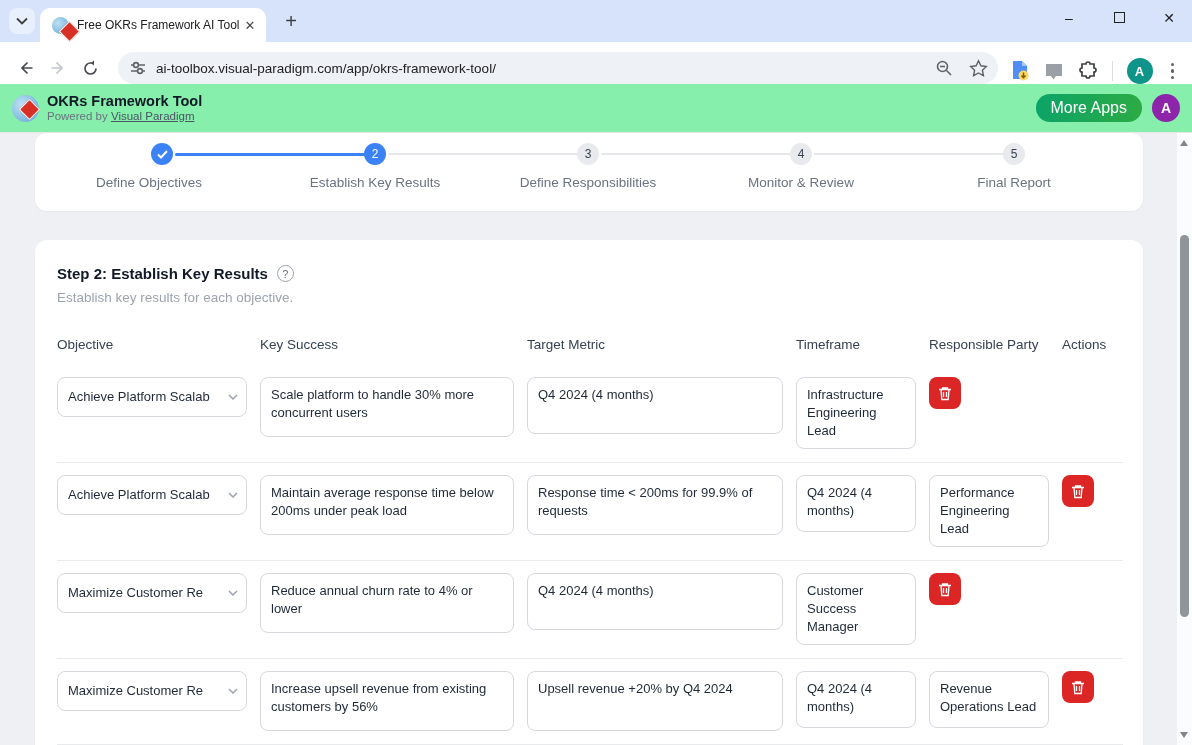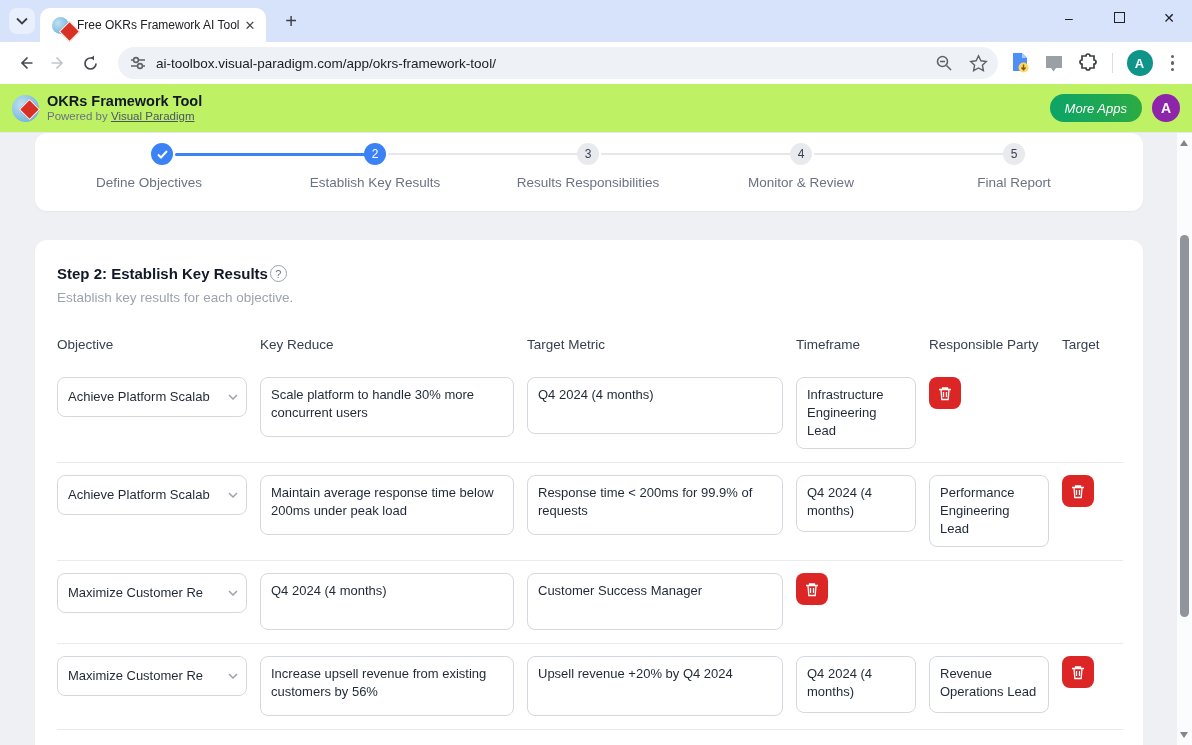--- a/index.html
+++ b/index.html
@@ -9,56 +9,56 @@
   .tabstrip { height:42px; background:#d7e3fb; display:flex; align-items:flex-end; position:relative; }
   .tab-search { width:26px; height:26px; margin:0 0 8px 9px; border-radius:8px; background:#e9f0fd; display:flex; align-items:center; justify-content:center; cursor:pointer; }
   .tab { width:226px; height:34px; margin-left:5px; background:#ffffff; border-radius:10px 10px 0 0; display:flex; align-items:center; padding:0 8px 0 12px; position:relative; }
   .tab-title { font-size:12px; color:#202124; white-space:nowrap; overflow:hidden; flex:1; margin-left:8px; }
   .tab-close { width:16px; height:16px; display:flex; align-items:center; justify-content:center; color:#45484d; font-size:13px; cursor:pointer; }
   .newtab { width:26px; height:26px; margin:0 0 8px 12px; display:flex; align-items:center; justify-content:center; color:#3c4043; font-size:20px; cursor:pointer; }
   .win-controls { position:absolute; right:12px; top:0; height:36px; display:flex; align-items:center; gap:28px; color:#202124; }
   .win-btn { width:22px; text-align:center; font-size:14px; cursor:pointer; }
   .win-max { width:11px; height:11px; border:1.3px solid #202124; }
 
-  .toolbar { height:42px; background:#ffffff; display:flex; align-items:center; padding:0 10px; }
+  .toolbar { height:42px; background:#ffffff; display:flex; align-items:flex-end; padding:0 10px; }
   .nav-ic { width:32px; height:32px; display:flex; align-items:center; justify-content:center; border-radius:50%; cursor:pointer; }
   .urlbar { flex:1; height:32px; background:#eef1f6; border-radius:16px; margin:0 8px 0 12px; display:flex; align-items:center; padding:0 10px 0 12px; }
   .url-text { flex:1; font-size:13.5px; color:#202124; margin-left:10px; white-space:nowrap; overflow:hidden; }
   .tb-right { display:flex; align-items:center; gap:14px; padding:0 4px; }
   .tb-sep { width:1px; height:20px; background:#dadce0; }
   .tb-avatar { width:26px; height:26px; border-radius:50%; background:#0e9488; color:#fff; font-size:13px; font-weight:bold; display:flex; align-items:center; justify-content:center; cursor:pointer; }
   .kebab { display:flex; flex-direction:column; gap:3px; cursor:pointer; padding:4px; }
   .kebab i { width:3.5px; height:3.5px; border-radius:50%; background:#5f6368; }
 
   
-  .app-header { height:49px; background:#bef264; border-bottom:1px solid #e6e8eb; display:flex; align-items:center; padding:0 12px; }
+  .app-header { height:49px; background:#86efac; border-bottom:1px solid #e6e8eb; display:flex; align-items:center; padding:0 12px; }
   .logo { width:27px; height:27px; border-radius:50%; background:radial-gradient(circle at 35% 35%, #bfe0f2, #5aa8d8); position:relative; flex:0 0 auto; }
   .logo::before { content:""; position:absolute; left:10px; top:7px; width:13px; height:13px; background:#d93025; border:1.5px solid #fff; transform:rotate(45deg); }
   .app-titles { margin-left:8px; line-height:1.15; }
   .app-title { font-size:14.5px; font-weight:bold; color:#111827; }
   .app-sub { font-size:11.5px; color:#6b7280; }
   .app-sub a { color:#4b5563; text-decoration:underline; cursor:pointer; }
   .hdr-right { margin-left:auto; display:flex; align-items:center; gap:10px; }
-  .more-apps { height:28px; padding:0 15px; border:none; border-radius:14px; background:linear-gradient(90deg,#0ca468,#2cab44); color:#fff; font-size:13px; font-family:inherit; cursor:pointer;font-style:italic; }
+  .more-apps { height:28px; padding:0 15px; border:none; border-radius:14px; background:linear-gradient(90deg,#0ca468,#2cab44); color:#fff; font-size:16px; font-family:inherit; cursor:pointer; }
   .hdr-avatar { width:28px; height:28px; border-radius:50%; background:#8e24aa; color:#fff; font-size:14px; font-weight:bold; display:flex; align-items:center; justify-content:center; cursor:pointer; }
 
   
   .page { position:relative; height:612px; background:#eef0f3; }
 
   .stepper-card { position:absolute; left:35px; top:0; width:1108px; height:78px; background:#fff; border-radius:12px; box-shadow:0 1px 2px rgba(0,0,0,.04); }
   .step-circle { position:absolute; top:10px; width:22px; height:22px; border-radius:50%; display:flex; align-items:center; justify-content:center; font-size:12px; }
   .step-circle.done, .step-circle.active { background:#3b82f6; color:#fff; }
   .step-circle.todo { background:#e8eaee; color:#374151; }
   .step-label { position:absolute; top:42px; width:220px; text-align:center; font-size:13.5px; color:#6b7280; }
   .connector { position:absolute; top:20px; height:3px; border-radius:2px; }
   .connector.blue { background:#3b82f6; }
   .connector.grey { background:#e5e7eb; height:2px; top:20px; }
 
   .main-card { position:absolute; left:35px; top:107px; width:1108px; height:640px; background:#fff; border-radius:12px; box-shadow:0 1px 2px rgba(0,0,0,.04); padding:25px 20px 0 22px; }
-  .step-head { display:flex; align-items:center; gap:2px; }
+  .step-head { display:flex; align-items:center; gap:9px; }
   .step-title { font-size:15px; font-weight:bold; color:#111827; }
   .help-ic { width:17px; height:17px; border-radius:50%; border:1.5px solid #9ca3af; color:#6b7280; font-size:11px; display:flex; align-items:center; justify-content:center; cursor:pointer; }
   .step-sub { margin-top:8px; font-size:13.5px; color:#9ca3af; }
 
   .okr-grid-head, .okr-row { display:grid; grid-template-columns:190px 254px 256px 120px 120px 34px; column-gap:14px; align-items:start;gap:13px; }
   .okr-grid-head { margin-top:32px; font-size:13.5px; color:#374151; }
   .okr-row { padding:12px 0 13px; }
   .okr-row + .okr-row { border-top:1px solid #e8eaec; }
   .okr-grid-head { padding-bottom:13px; }
 
@@ -180,39 +180,39 @@
           <path d="M1 4.5 L4 7.5 L10 1" fill="none" stroke="#fff" stroke-width="2"></path>
         </svg>
     </div>
     <div class="step-circle active" style="left:329px;">2</div>
     <div class="step-circle todo" style="left:542px;">3</div>
     <div class="step-circle todo" style="left:755px;">4</div>
     <div class="step-circle todo" style="left:968px;">5</div>
 
     <div class="step-label" style="left:4px;">Define Objectives</div>
     <div class="step-label" style="left:230px;">Establish Key Results</div>
-    <div class="step-label" style="left:443px;">Results Responsibilities</div>
+    <div class="step-label" style="left:443px;">Define Responsibilities</div>
     <div class="step-label" style="left:656px;">Monitor &amp; Review</div>
     <div class="step-label" style="left:869px;">Final Report</div>
   </div>
 
   <div class="main-card">
     <div class="step-head">
       <div class="step-title">Step 2: Establish Key Results</div>
       <div class="help-ic">?</div>
     </div>
     <div class="step-sub">Establish key results for each objective.</div>
 
     <div class="okr-grid-head">
       <div>Objective</div>
-      <div>Key Reduce</div>
+      <div>Key Success</div>
       <div>Target Metric</div>
       <div>Timeframe</div>
       <div>Responsible Party</div>
-      <div>Target</div>
+      <div>Actions</div>
     </div>
 
     <div class="okr-row">
       <div class="field sel">
           <span>Achieve Platform Scalab</span>
           <svg width="10" height="6" viewBox="0 0 10 6">
             <path d="M1 1 L5 5 L9 1" fill="none" stroke="#9ca3af" stroke-width="1.5"></path>
           </svg>
         </div>
       <div class="field ta">Scale platform to handle 30% more concurrent users</div>
@@ -243,20 +243,21 @@
         </button>
     </div>
 
     <div class="okr-row">
       <div class="field sel">
           <span>Maximize Customer Re</span>
           <svg width="10" height="6" viewBox="0 0 10 6">
             <path d="M1 1 L5 5 L9 1" fill="none" stroke="#9ca3af" stroke-width="1.5"></path>
           </svg>
         </div>
+      <div class="field ta">Reduce annual churn rate to 4% or lower</div>
       <div class="field ta-sm">Q4 2024 (4 months)</div>
       <div class="field ta-sm">Customer Success Manager</div>
       <button class="del-btn">
           <svg width="14" height="15" viewBox="0 0 14 15">
             <path d="M1 3.5 H13 M4.5 3.5 V2 H9.5 V3.5 M3 3.5 L3.8 13.5 H10.2 L11 3.5 M5.5 6 V11 M8.5 6 V11" fill="none" stroke="#fff" stroke-width="1.3"></path>
           </svg>
         </button>
     </div>
 
     <div class="okr-row">

